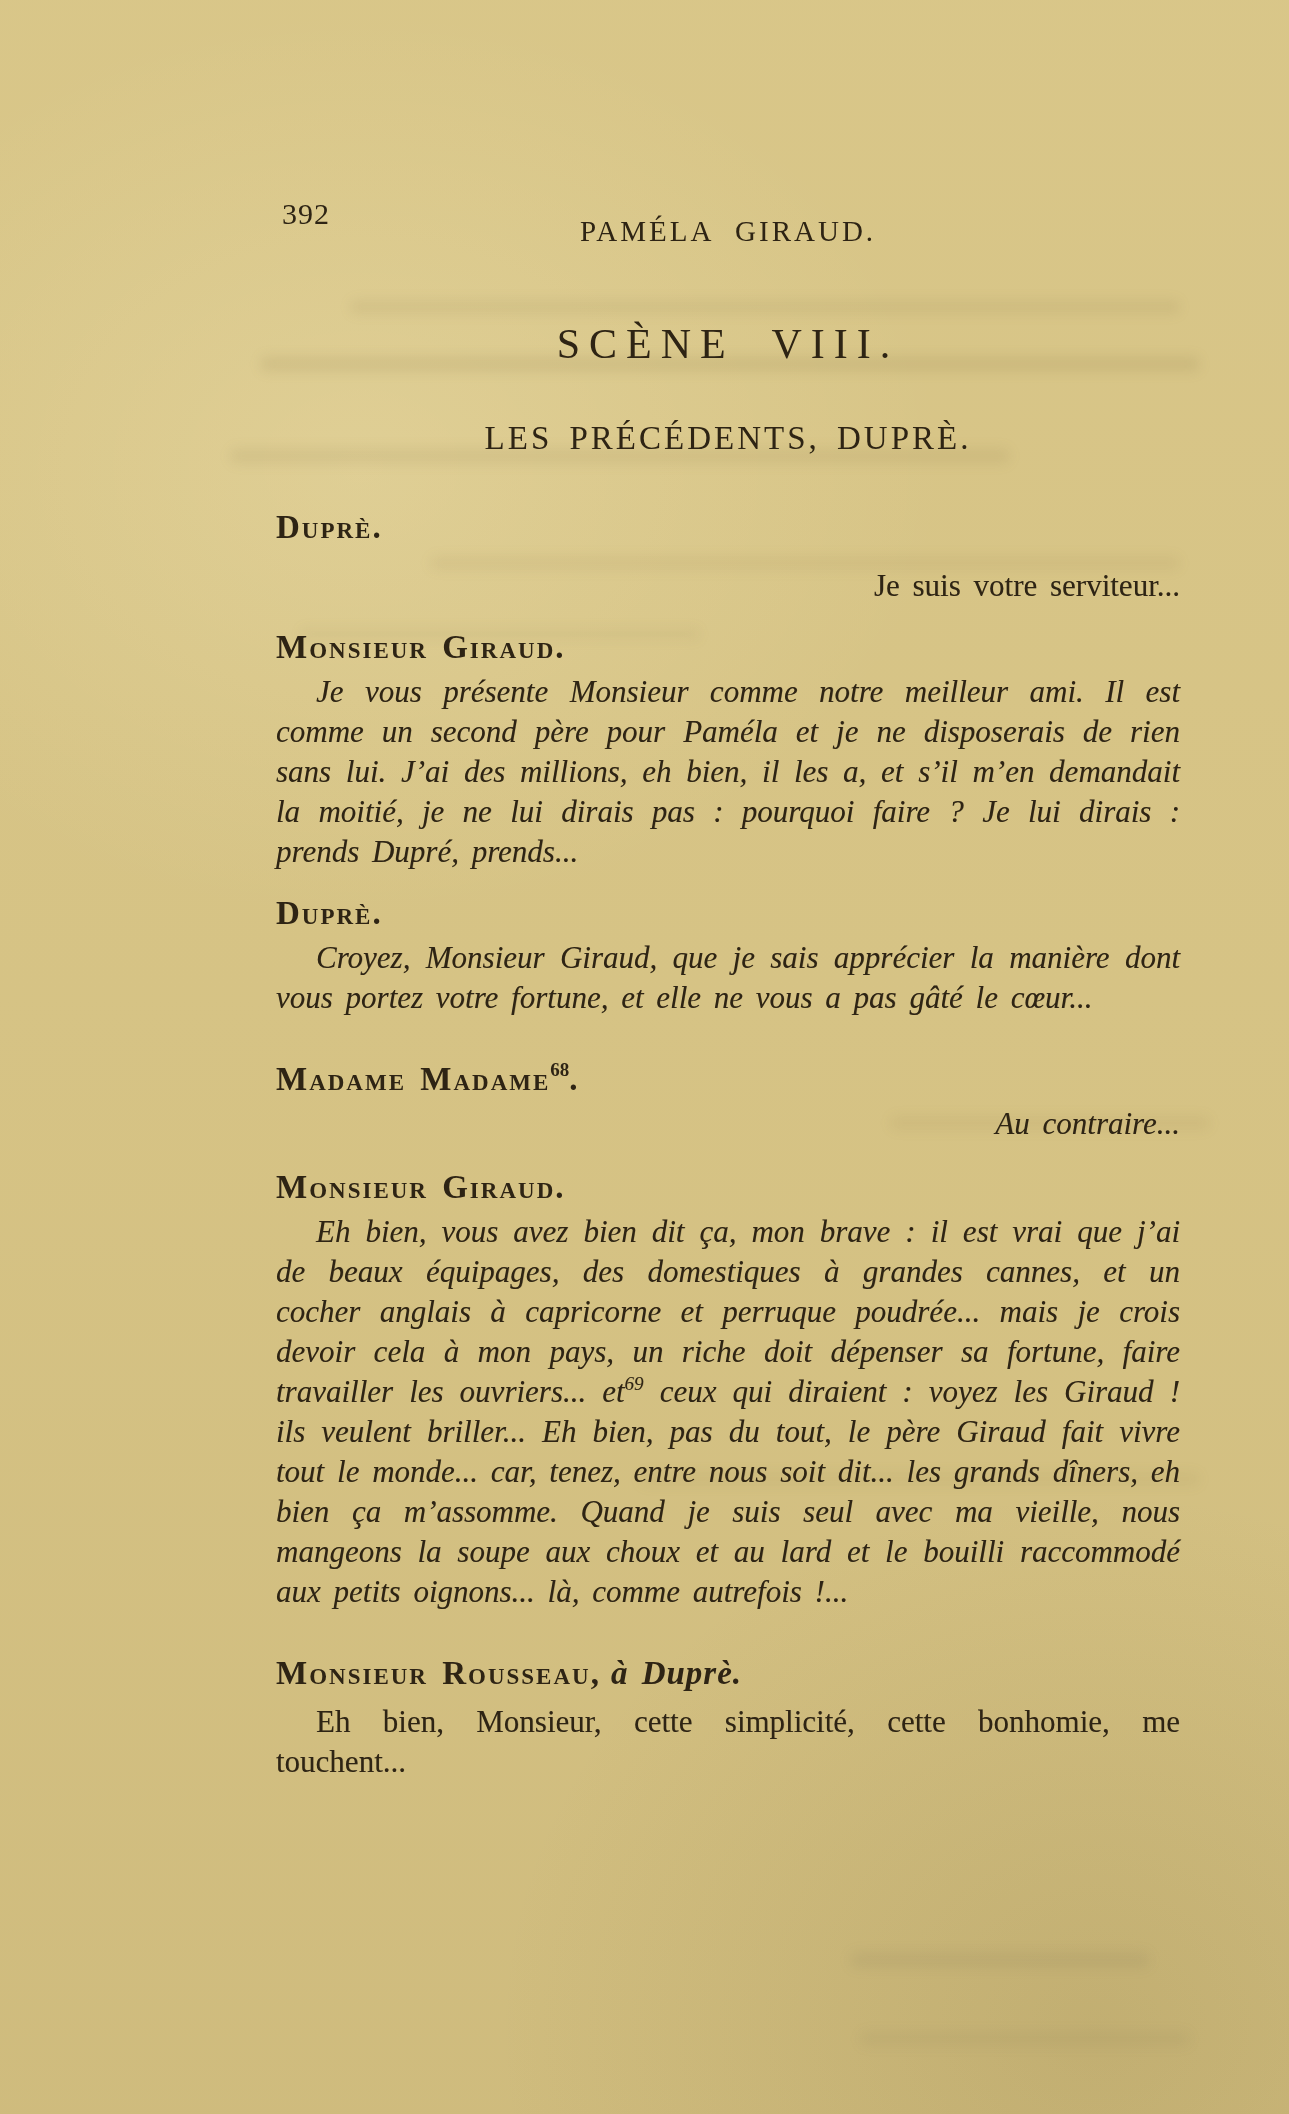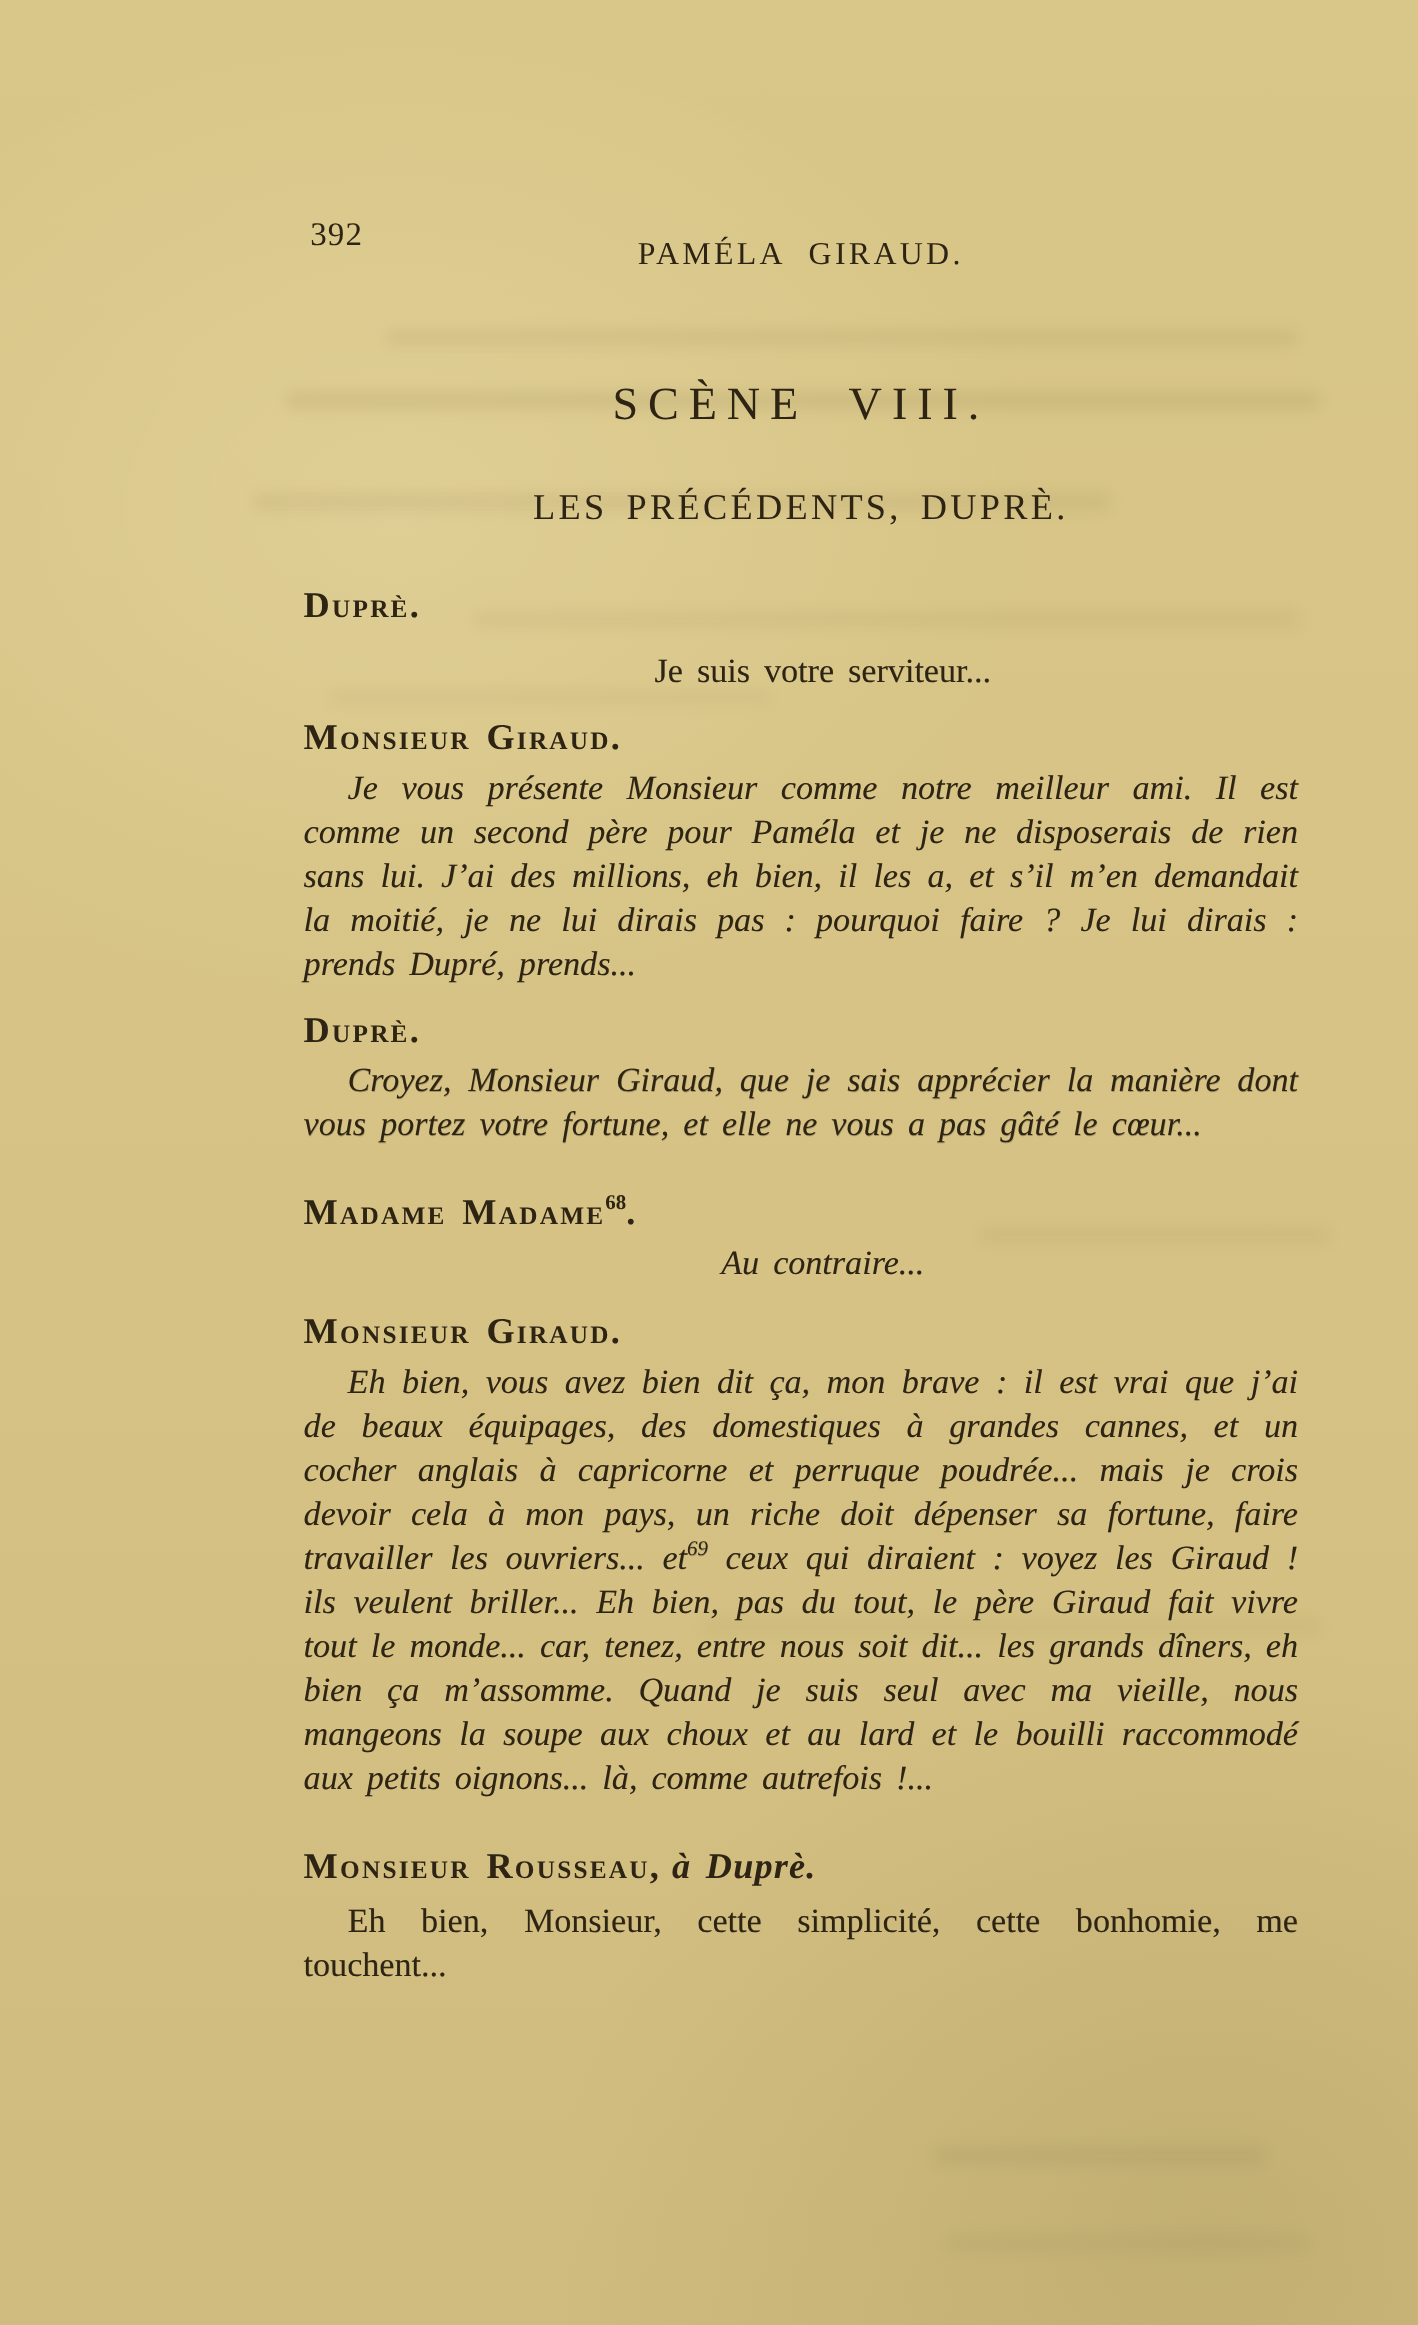--- a/index.html
+++ b/index.html
@@ -59,21 +59,21 @@
     position: absolute; left: 50%; top: 17px;
     transform: translateX(-50%);
     font-size: 29px;
     font-weight: normal;
     letter-spacing: 3px;
     word-spacing: 12px;
     white-space: nowrap;
   }
 
   .scene-title {
-    margin-top: 112px;
+    margin-top: 88px;
     text-align: center;
     font-size: 42px;
     font-weight: normal;
     letter-spacing: 9px;
     word-spacing: 18px;
     line-height: 48px;
   }
   .scene-characters {
     margin-top: 48px;
     text-align: center;
@@ -106,21 +106,21 @@
   .mt-20 { margin-top: 20px; }
 
   .speech {
     font-size: 31px;
     line-height: 40px;
     text-align: justify;
     text-indent: 40px;
     word-spacing: 5px;
     text-shadow: 0.3px 0.4px 0.6px rgba(46,36,20,0.30);
   }
-  .speech.short { text-align: center; }
+  .speech.short { text-align: right; }
   .sp-4  { margin-top: 4px; font-style: italic; }
   .sp-8  { margin-top: 8px; }
   .sp-18 { margin-top: 18px; }
 
   sup.fnref {
     font-size: 19px;
     line-height: 0;
     vertical-align: 12px;
     letter-spacing: 0;
   }

